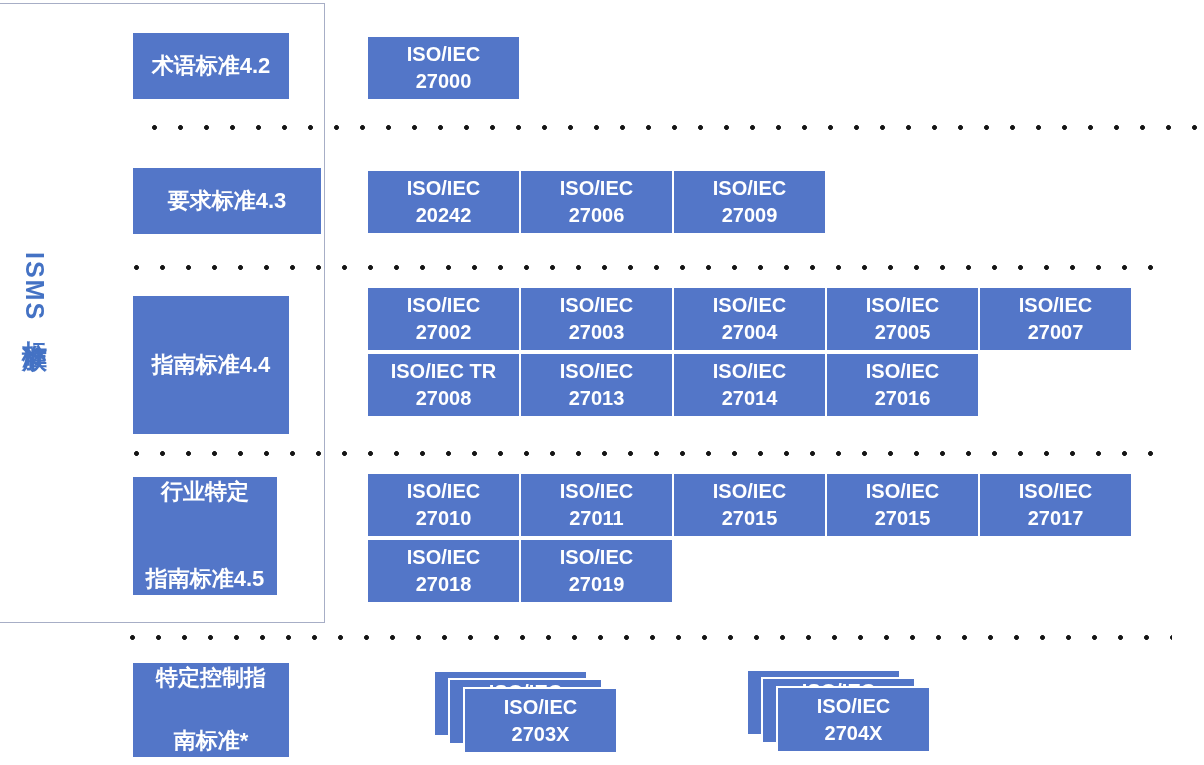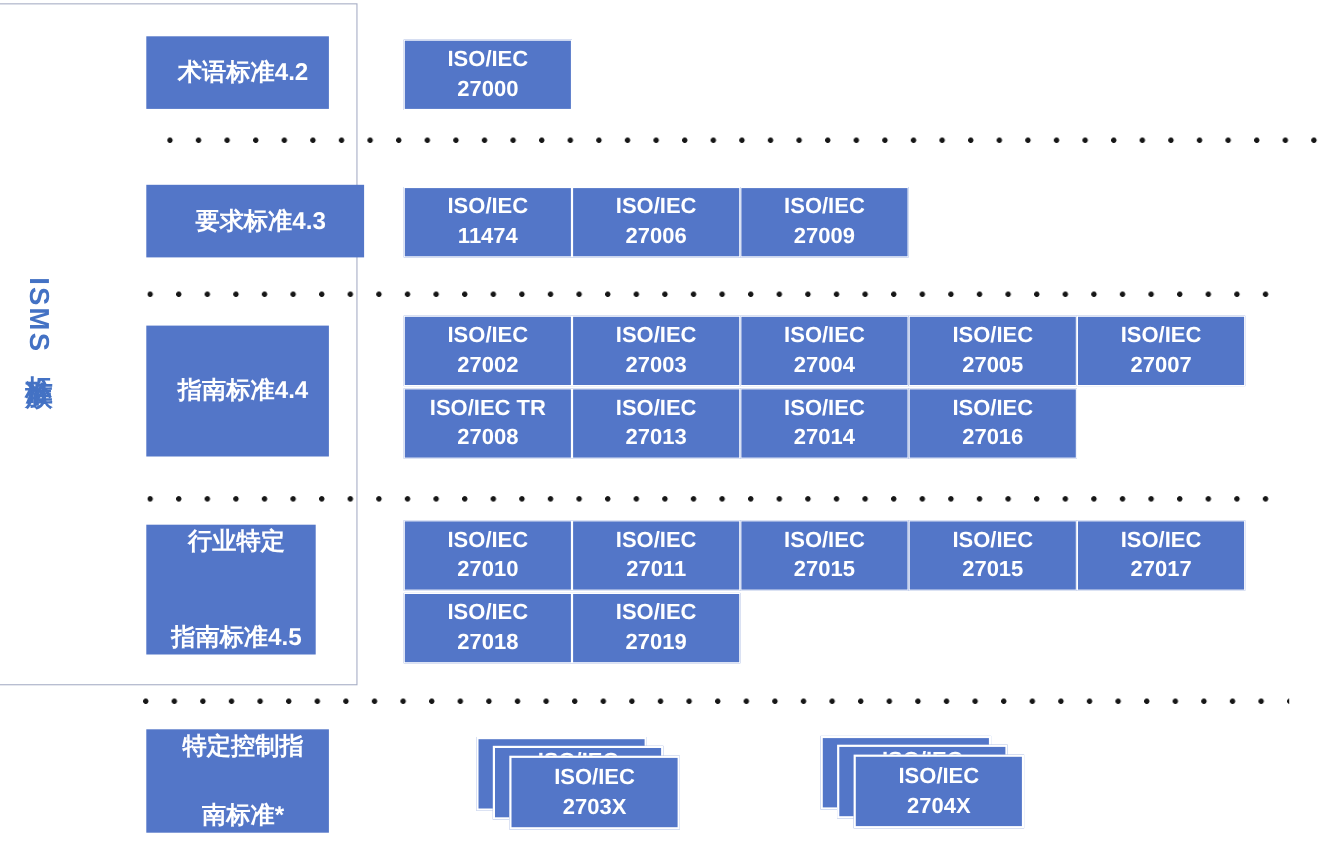--- a/index.html
+++ b/index.html
@@ -40,21 +40,20 @@
     background:#5376c8;
     color:#ffffff;
     display:flex;
     flex-direction:column;
     align-items:center;
     justify-content:center;
     font-size:22px;
     font-weight:bold;
     line-height:1.4;
     text-align:center;
-    padding-left:10px;
   }
   .stdbox{
     position:absolute;
     background:#5376c8;
     border:1px solid #ffffff;
     box-sizing:border-box;
     color:#ffffff;
     display:flex;
     flex-direction:column;
     align-items:center;
@@ -104,31 +103,31 @@
     </div>
     <div class="stdbox" style="left: 367px; top: 36px; width: 153px; height: 64px;">
       <div>ISO/IEC</div>
       <div>27000</div>
     </div>
     <div class="catbox" style="left: 133px; top: 168px; width: 188px; height: 66px;">
       <div>要求标准4.3</div>
     </div>
     <div class="stdbox" style="left: 367px; top: 170px; width: 153px; height: 64px;">
       <div>ISO/IEC</div>
-      <div>11474</div>
+      <div>20242</div>
     </div>
     <div class="stdbox" style="left: 520px; top: 170px; width: 153px; height: 64px;">
       <div>ISO/IEC</div>
       <div>27006</div>
     </div>
     <div class="stdbox" style="left: 673px; top: 170px; width: 153px; height: 64px;">
       <div>ISO/IEC</div>
       <div>27009</div>
     </div>
-    <div class="catbox" style="left: 133px; top: 296px; width: 156px; height: 119px;">
+    <div class="catbox" style="left: 133px; top: 296px; width: 156px; height: 138px;">
       <div>指南标准4.4</div>
     </div>
     <div class="stdbox" style="left: 367px; top: 287px; width: 153px; height: 64px;">
       <div>ISO/IEC</div>
       <div>27002</div>
     </div>
     <div class="stdbox" style="left: 520px; top: 287px; width: 153px; height: 64px;">
       <div>ISO/IEC</div>
       <div>27003</div>
     </div>

